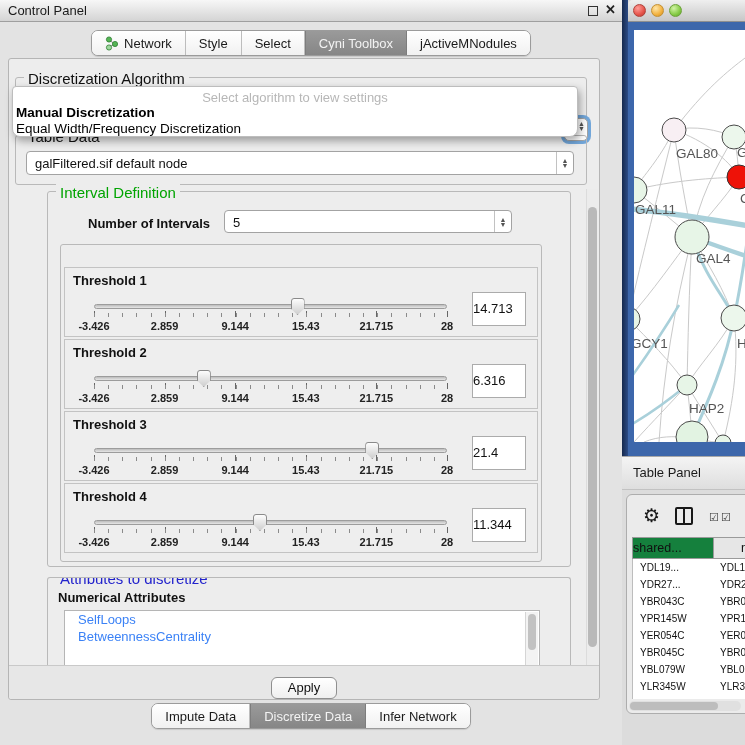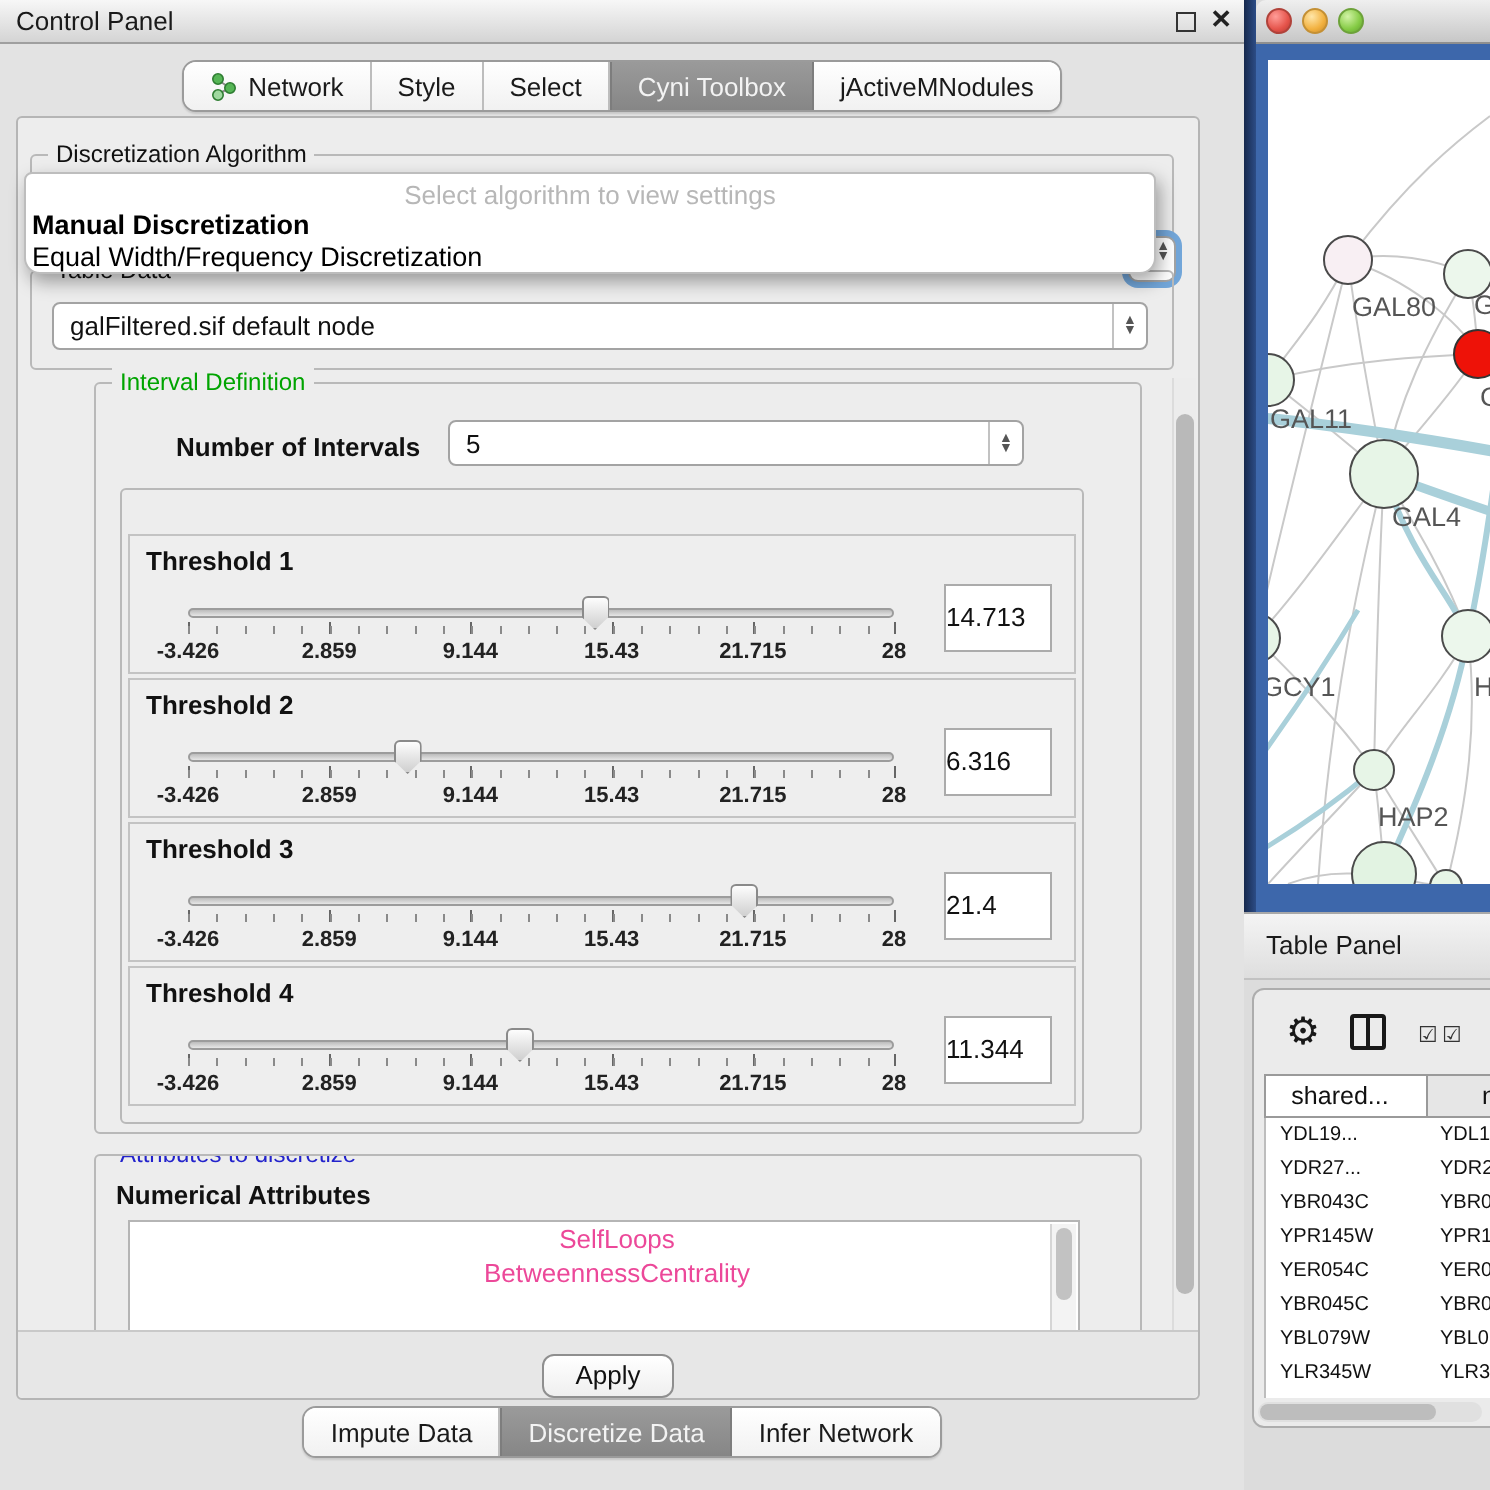--- a/index.html
+++ b/index.html
@@ -23,21 +23,21 @@
       border-right:1px solid #bdbdbd; background:linear-gradient(#ffffff,#f1f1f1); white-space:nowrap; }
   .seg:last-child { border-right:none; }
   .seg.selected { background:linear-gradient(#9a9a9a,#868686); color:#f3f3f3; border-right:1px solid #7d7d7d; border-left:1px solid #7d7d7d; }
   .net-ico { width:14px; height:15px; }
 
   
   .cp-main { position:absolute; left:8px; top:58px; width:592px; height:642px;
       background:#ededed; border:1px solid #b5b5b5; border-radius:3px; }
 
   .group { position:absolute; border:1px solid #b9b9b9; border-radius:3px; }
-  .gtitle { position:absolute; top:-8px; left:8px; background:#ededed; padding:0 4px; font-size:12px; color:#111; white-space:nowrap; }
+  .gtitle { position:absolute; top:-8px; left:8px; background:#ededed; padding:0 4px; font-size:15px; color:#111; white-space:nowrap; }
   .gtitle.green { color:#00a400; }
   .gtitle.blue { color:#2323cc; }
 
   .combo { position:absolute; background:#fff; border:1px solid #a3a3a3; border-radius:4px; font-size:13px; color:#111; }
   .combo .cval { position:absolute; left:8px; top:50%; transform:translateY(-50%); white-space:nowrap; }
   .combo .stepper { position:absolute; right:0; top:0; bottom:0; width:17px; border-left:1px solid #c2c2c2;
       display:flex; flex-direction:column; align-items:center; justify-content:center; color:#555; }
   .combo .stepper span { font-size:7px; line-height:5px; }
 
   
@@ -67,21 +67,21 @@
       background:repeating-linear-gradient(to right,#666 0,#666 1px,transparent 1px,transparent 20%); }
   .th-scale { position:absolute; left:29px; top:50px; width:353px; height:14px;text-decoration:underline; }
   .th-scale span { position:absolute; transform:translateX(-50%); font-size:11px; font-weight:bold; color:#222; top:2px; white-space:nowrap; }
   .th-value { position:absolute; left:407px; top:24px; width:54px; height:34px; background:#fff;
       border:1px solid #ababab; font-size:13px; color:#111; text-align:left; line-height:32px; padding-right:6px; }
 
   
   .attr-group { left:38px; top:518px; width:524px; height:114px; overflow:hidden; border-bottom:none; }
   .attr-sub { position:absolute; left:10px; top:12px; font-size:13px; font-weight:bold; color:#111; }
   .attr-list { position:absolute; left:16px; top:32px; width:476px; height:80px; background:#fff; border:1px solid #b5b5b5; overflow:hidden; }
-  .attr-item { font-size:13px; color:#ec4899; line-height:17px; padding-left:13px; white-space:nowrap;text-align:center; }
+  .attr-item { font-size:13px; color:#3b82f6; line-height:17px; padding-left:13px; white-space:nowrap; }
   .attr-scroll { position:absolute; right:1px; top:1px; width:13px; height:78px; background:#f3f3f3; border-left:1px solid #d5d5d5; }
   .attr-thumb { position:absolute; left:2px; top:2px; width:8px; height:36px; background:#c2c2c2; border-radius:4px; }
 
   
   .apply-band { position:absolute; left:0; bottom:0; width:590px; height:34px; background:#e7e7e7; border-top:1px solid #c9c9c9;
       display:flex; align-items:flex-end; justify-content:center; border-radius:0 0 3px 3px; }
   .apply-btn { width:66px; height:22px; background:linear-gradient(#ffffff,#efefef); border:1px solid #8f8f8f; border-radius:6px;
       font-size:13px; color:#111; text-align:center; line-height:20px; }
 
   
@@ -119,21 +119,21 @@
       background:#ebebeb; border:1px solid #adadad; border-radius:6px; }
   .tp-toolbar { position:absolute; left:0; top:4px; width:130px; height:36px; }
   .gear { position:absolute; left:16px; top:5px; font-size:19px; color:#181818; }
   .split-ico { position:absolute; left:48px; top:8px; width:18px; height:18px; border:2px solid #181818; border-radius:2px; }
   .split-ico::after { content:""; position:absolute; left:6px; top:0; width:2px; height:14px; background:#181818; }
   .cbx { position:absolute; top:12px; font-size:11px; color:#333; }
 
   .tp-table { position:absolute; left:5px; top:42px; width:210px; }
   .tp-hrow { display:flex; }
   .tp-hcell { height:22px; font-size:12.5px; color:#111; border:1px solid #9a9a9a; line-height:20px; }
-  .tp-hcell.c0 { width:81px; background:#ffffff; text-align:center; padding-right:6px; border-right:none; }
+  .tp-hcell.c0 { width:81px; background:#15803d; text-align:left; padding-right:6px; border-right:none; }
   .tp-hcell.c1 { width:110px; background:#e6e6e6; padding-left:27px; }
   .tp-rows { height:140px; overflow:hidden; border-left:1px solid #bdbdbd; }
   .tp-row { display:flex; height:17px; background:#fff; }
   .tp-cell { font-size:10px; color:#111; line-height:17px; white-space:nowrap; }
   .tp-cell.c0 { width:81px; padding-left:7px; }
   .tp-cell.c1 { width:110px; padding-left:6px; }
   .tp-hscroll { position:absolute; left:2px; top:206px; width:112px; height:10px; background:#e0e0e0; border-radius:5px; }
   .tp-hthumb { position:absolute; left:1px; top:1px; width:88px; height:8px; background:#bdbdbd; border-radius:4px; }
 </style>
 </head>

